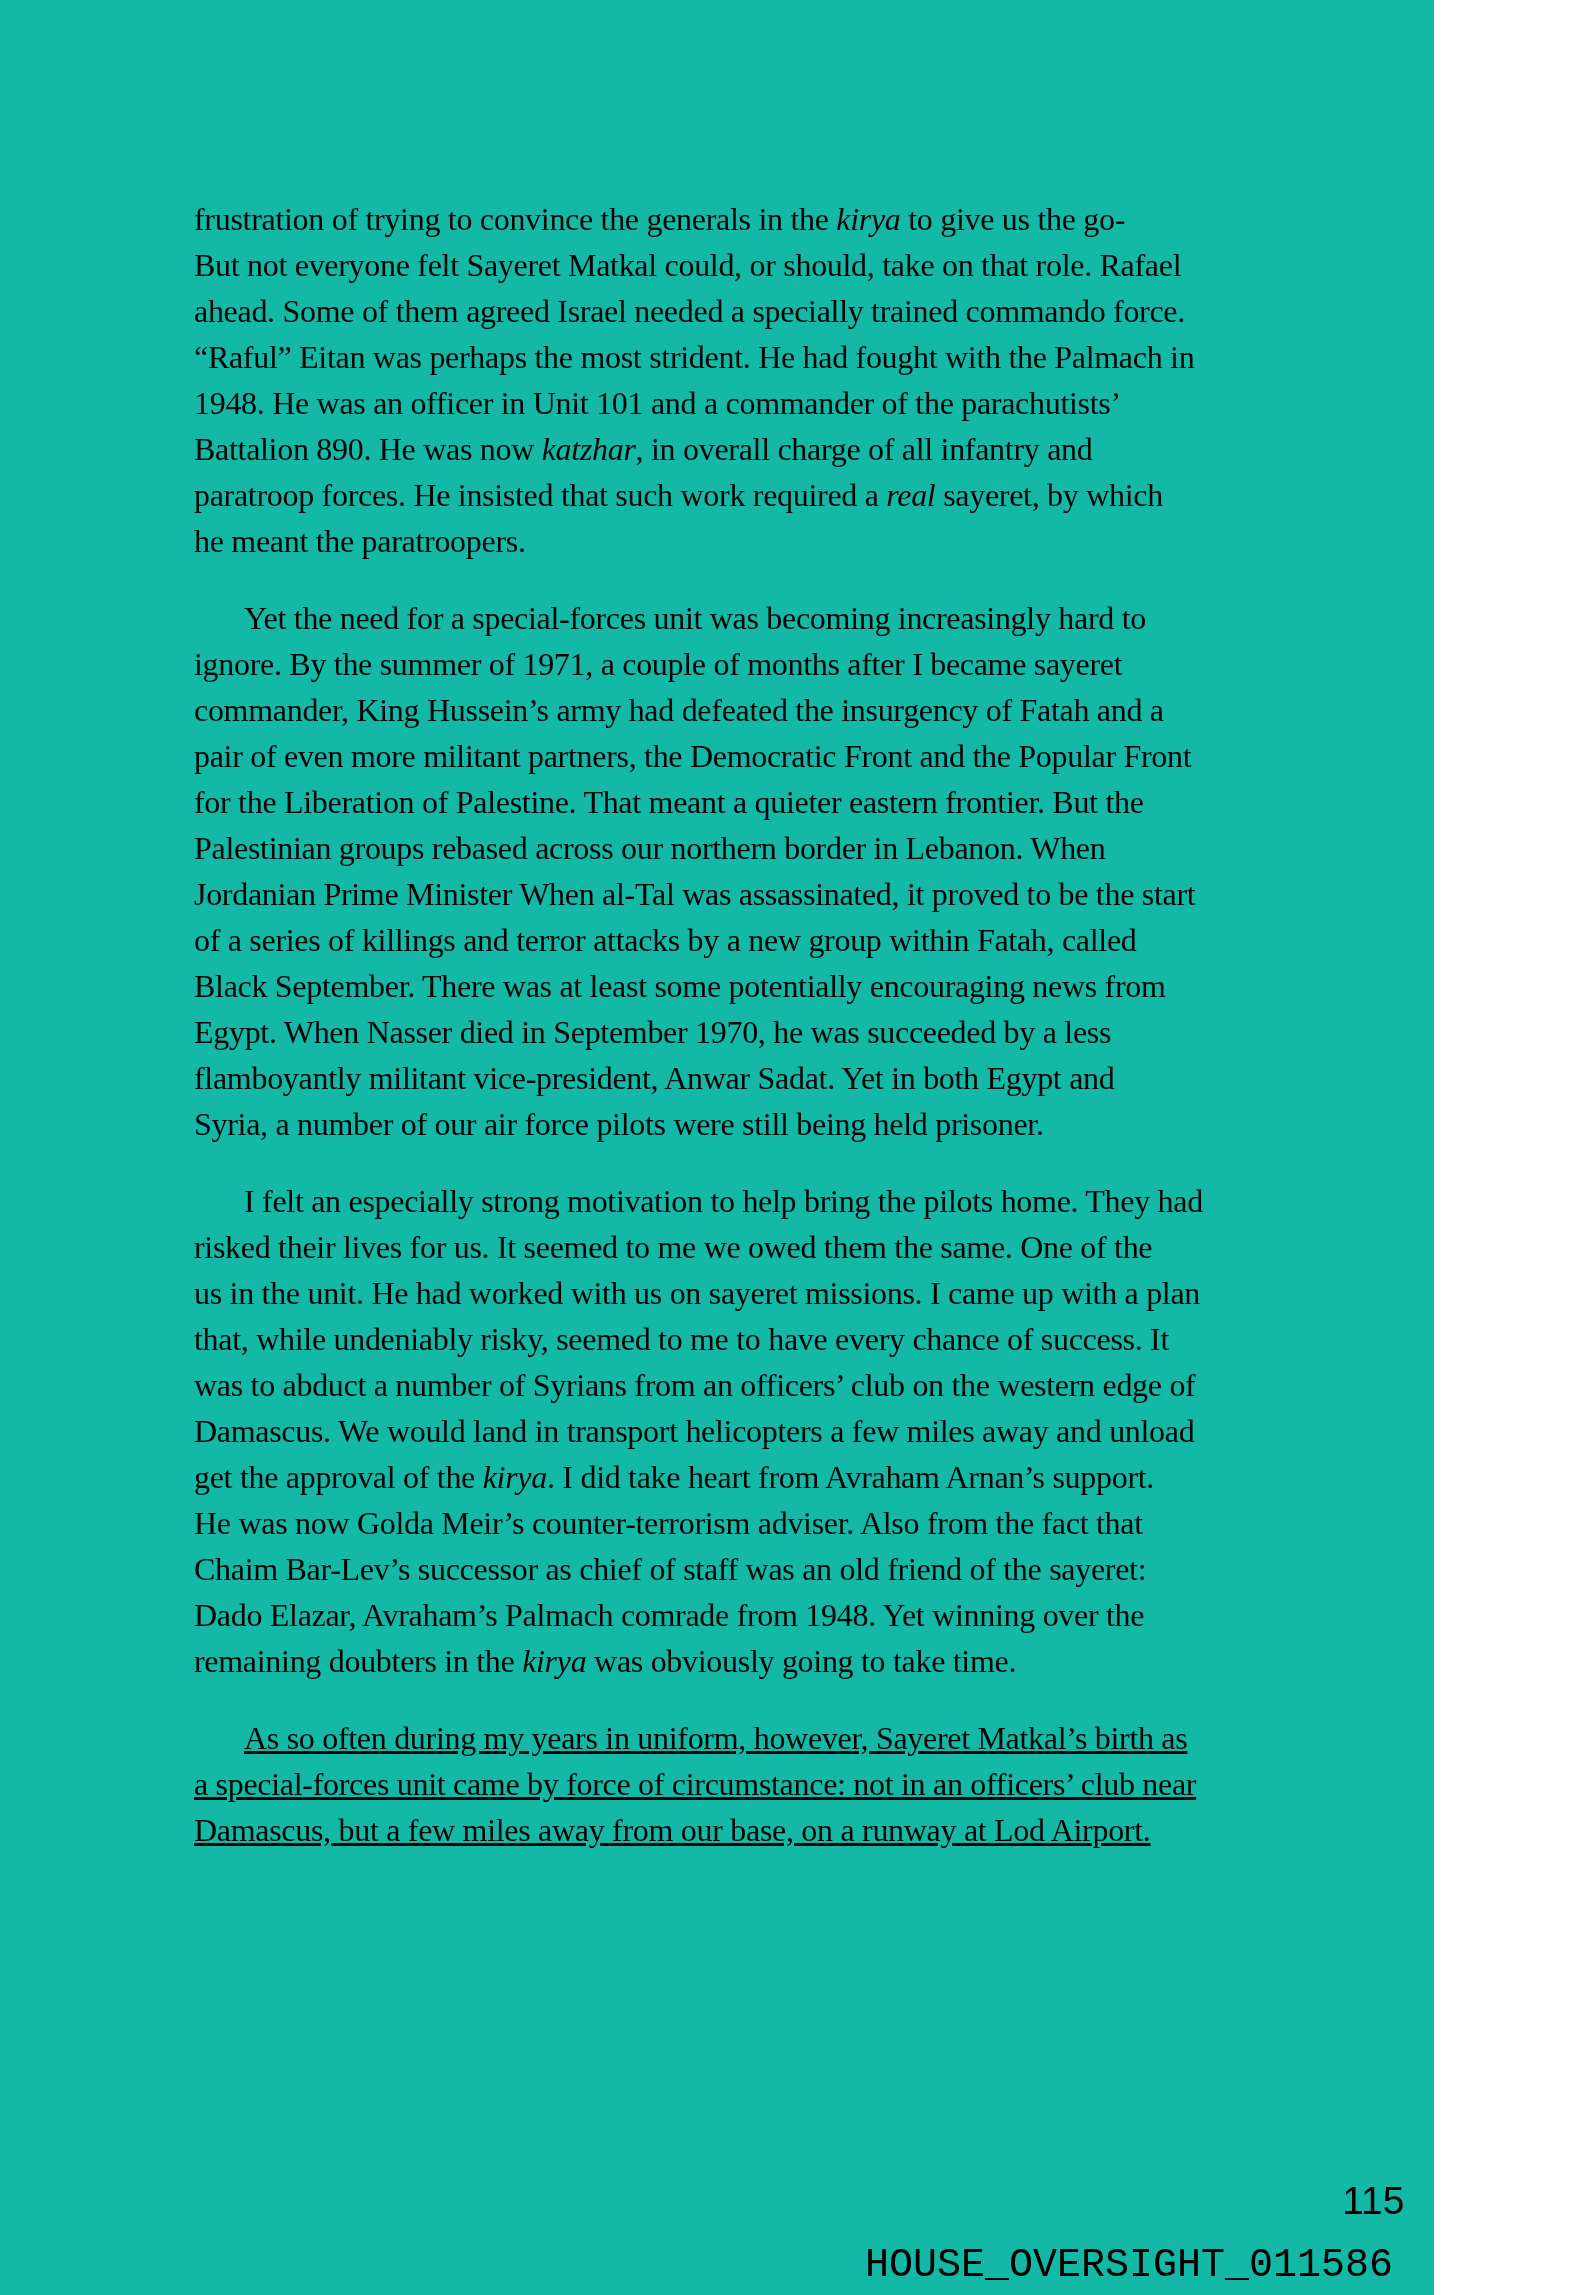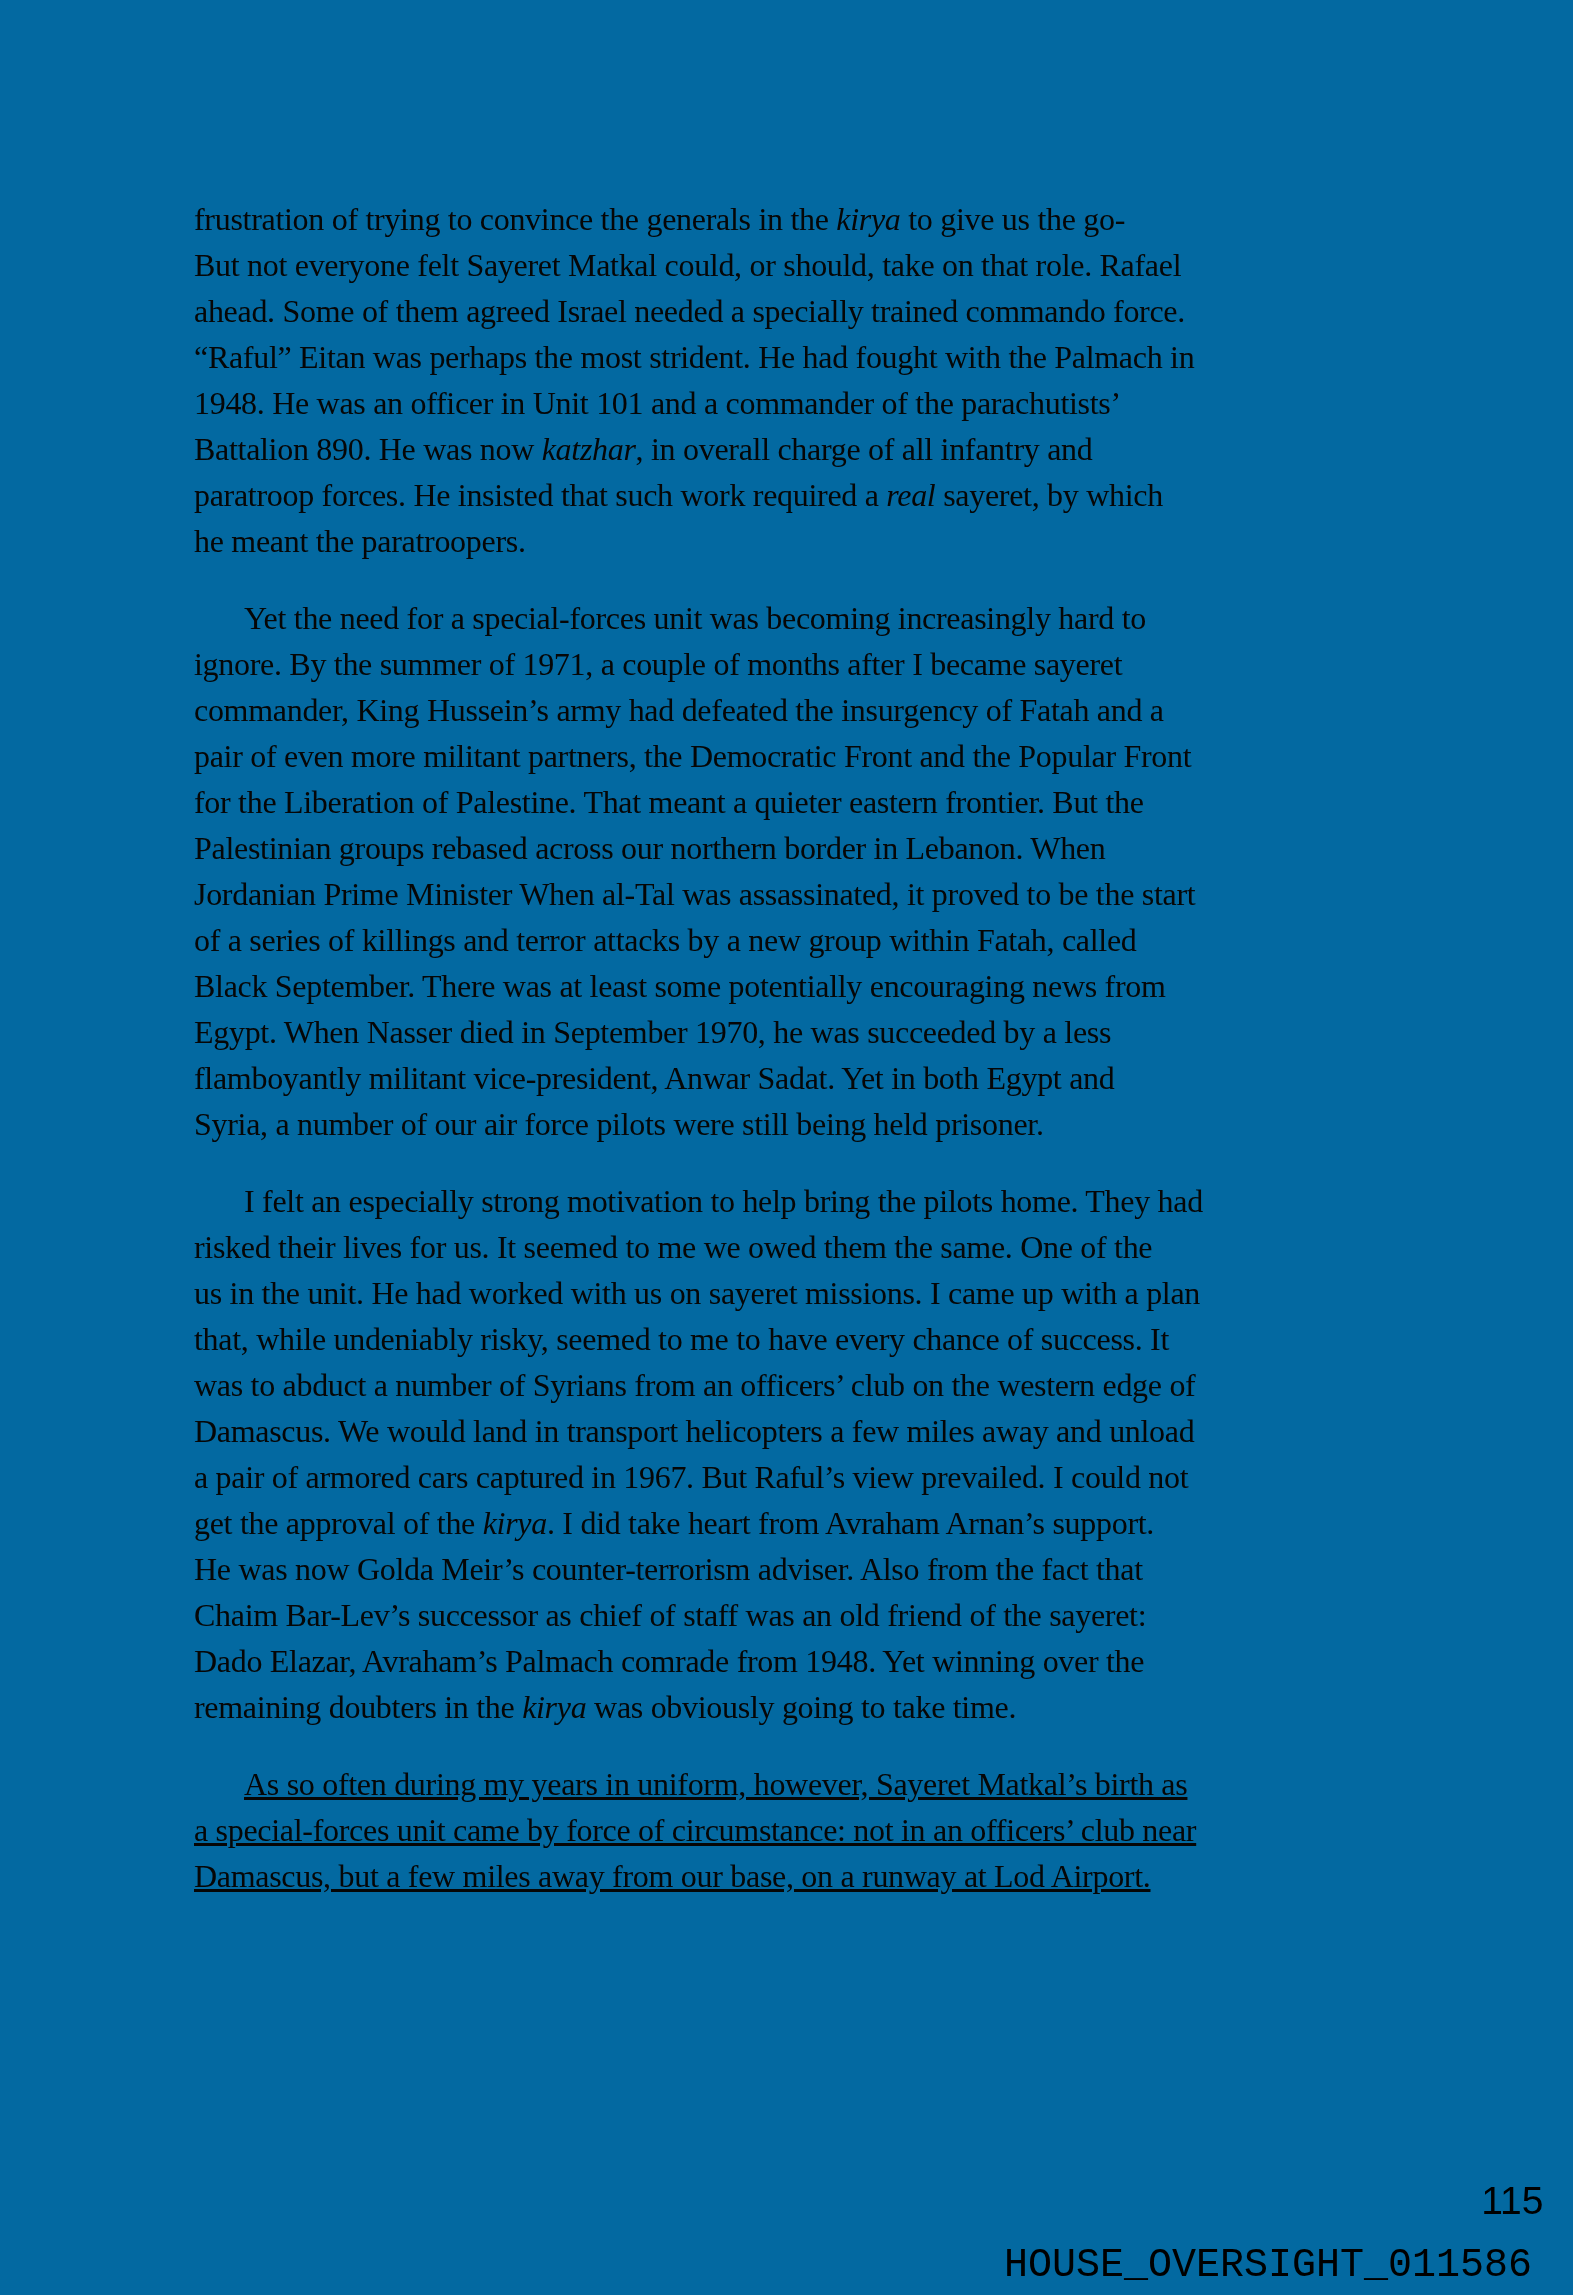--- a/index.html
+++ b/index.html
@@ -2,23 +2,23 @@
 <html style="font-size:10.3px"><head>
 <meta charset="utf-8">
 <style>
   html, body {
     margin: 0;
     padding: 0;
     background: #ffffff;
   }
   .page {
     position: relative;
-    width: 1573px;
+    width: 1434px;
     height: 2295px;
-    background: #0369a1;
+    background: #14b8a6;
     overflow: hidden;
     font-family: "Liberation Serif", serif;
   }
   .text-block {
     position: absolute;
     left: 194px;
     top: 196px;
     width: 1245px;
     font-size: 32px;
     line-height: 46px;
@@ -89,21 +89,20 @@
         <div class="line">flamboyantly militant vice-president, Anwar Sadat. Yet in both Egypt and</div>
         <div class="line">Syria, a number of our air force pilots were still being held prisoner.</div>
       </div>
       <div class="para indent">
         <div class="line">I felt an especially strong motivation to help bring the pilots home. They had</div>
         <div class="line">risked their lives for us. It seemed to me we owed them the same. One of the</div>
         <div class="line">us in the unit. He had worked with us on sayeret missions. I came up with a plan</div>
         <div class="line">that, while undeniably risky, seemed to me to have every chance of success. It</div>
         <div class="line">was to abduct a number of Syrians from an officers’ club on the western edge of</div>
         <div class="line">Damascus. We would land in transport helicopters a few miles away and unload</div>
-        <div class="line">a pair of armored cars captured in 1967. But Raful’s view prevailed. I could not</div>
         <div class="line">get the approval of the <i>kirya</i>. I did take heart from Avraham Arnan’s support.</div>
         <div class="line">He was now Golda Meir’s counter-terrorism adviser. Also from the fact that</div>
         <div class="line">Chaim Bar-Lev’s successor as chief of staff was an old friend of the sayeret:</div>
         <div class="line">Dado Elazar, Avraham’s Palmach comrade from 1948. Yet winning over the</div>
         <div class="line">remaining doubters in the <i>kirya</i> was obviously going to take time.</div>
       </div>
       <div class="para indent">
         <div class="line">As so often during my years in uniform, however, Sayeret Matkal’s birth as</div>
         <div class="line">a special-forces unit came by force of circumstance: not in an officers’ club near</div>
         <div class="line">Damascus, but a few miles away from our base, on a runway at Lod Airport.</div>

